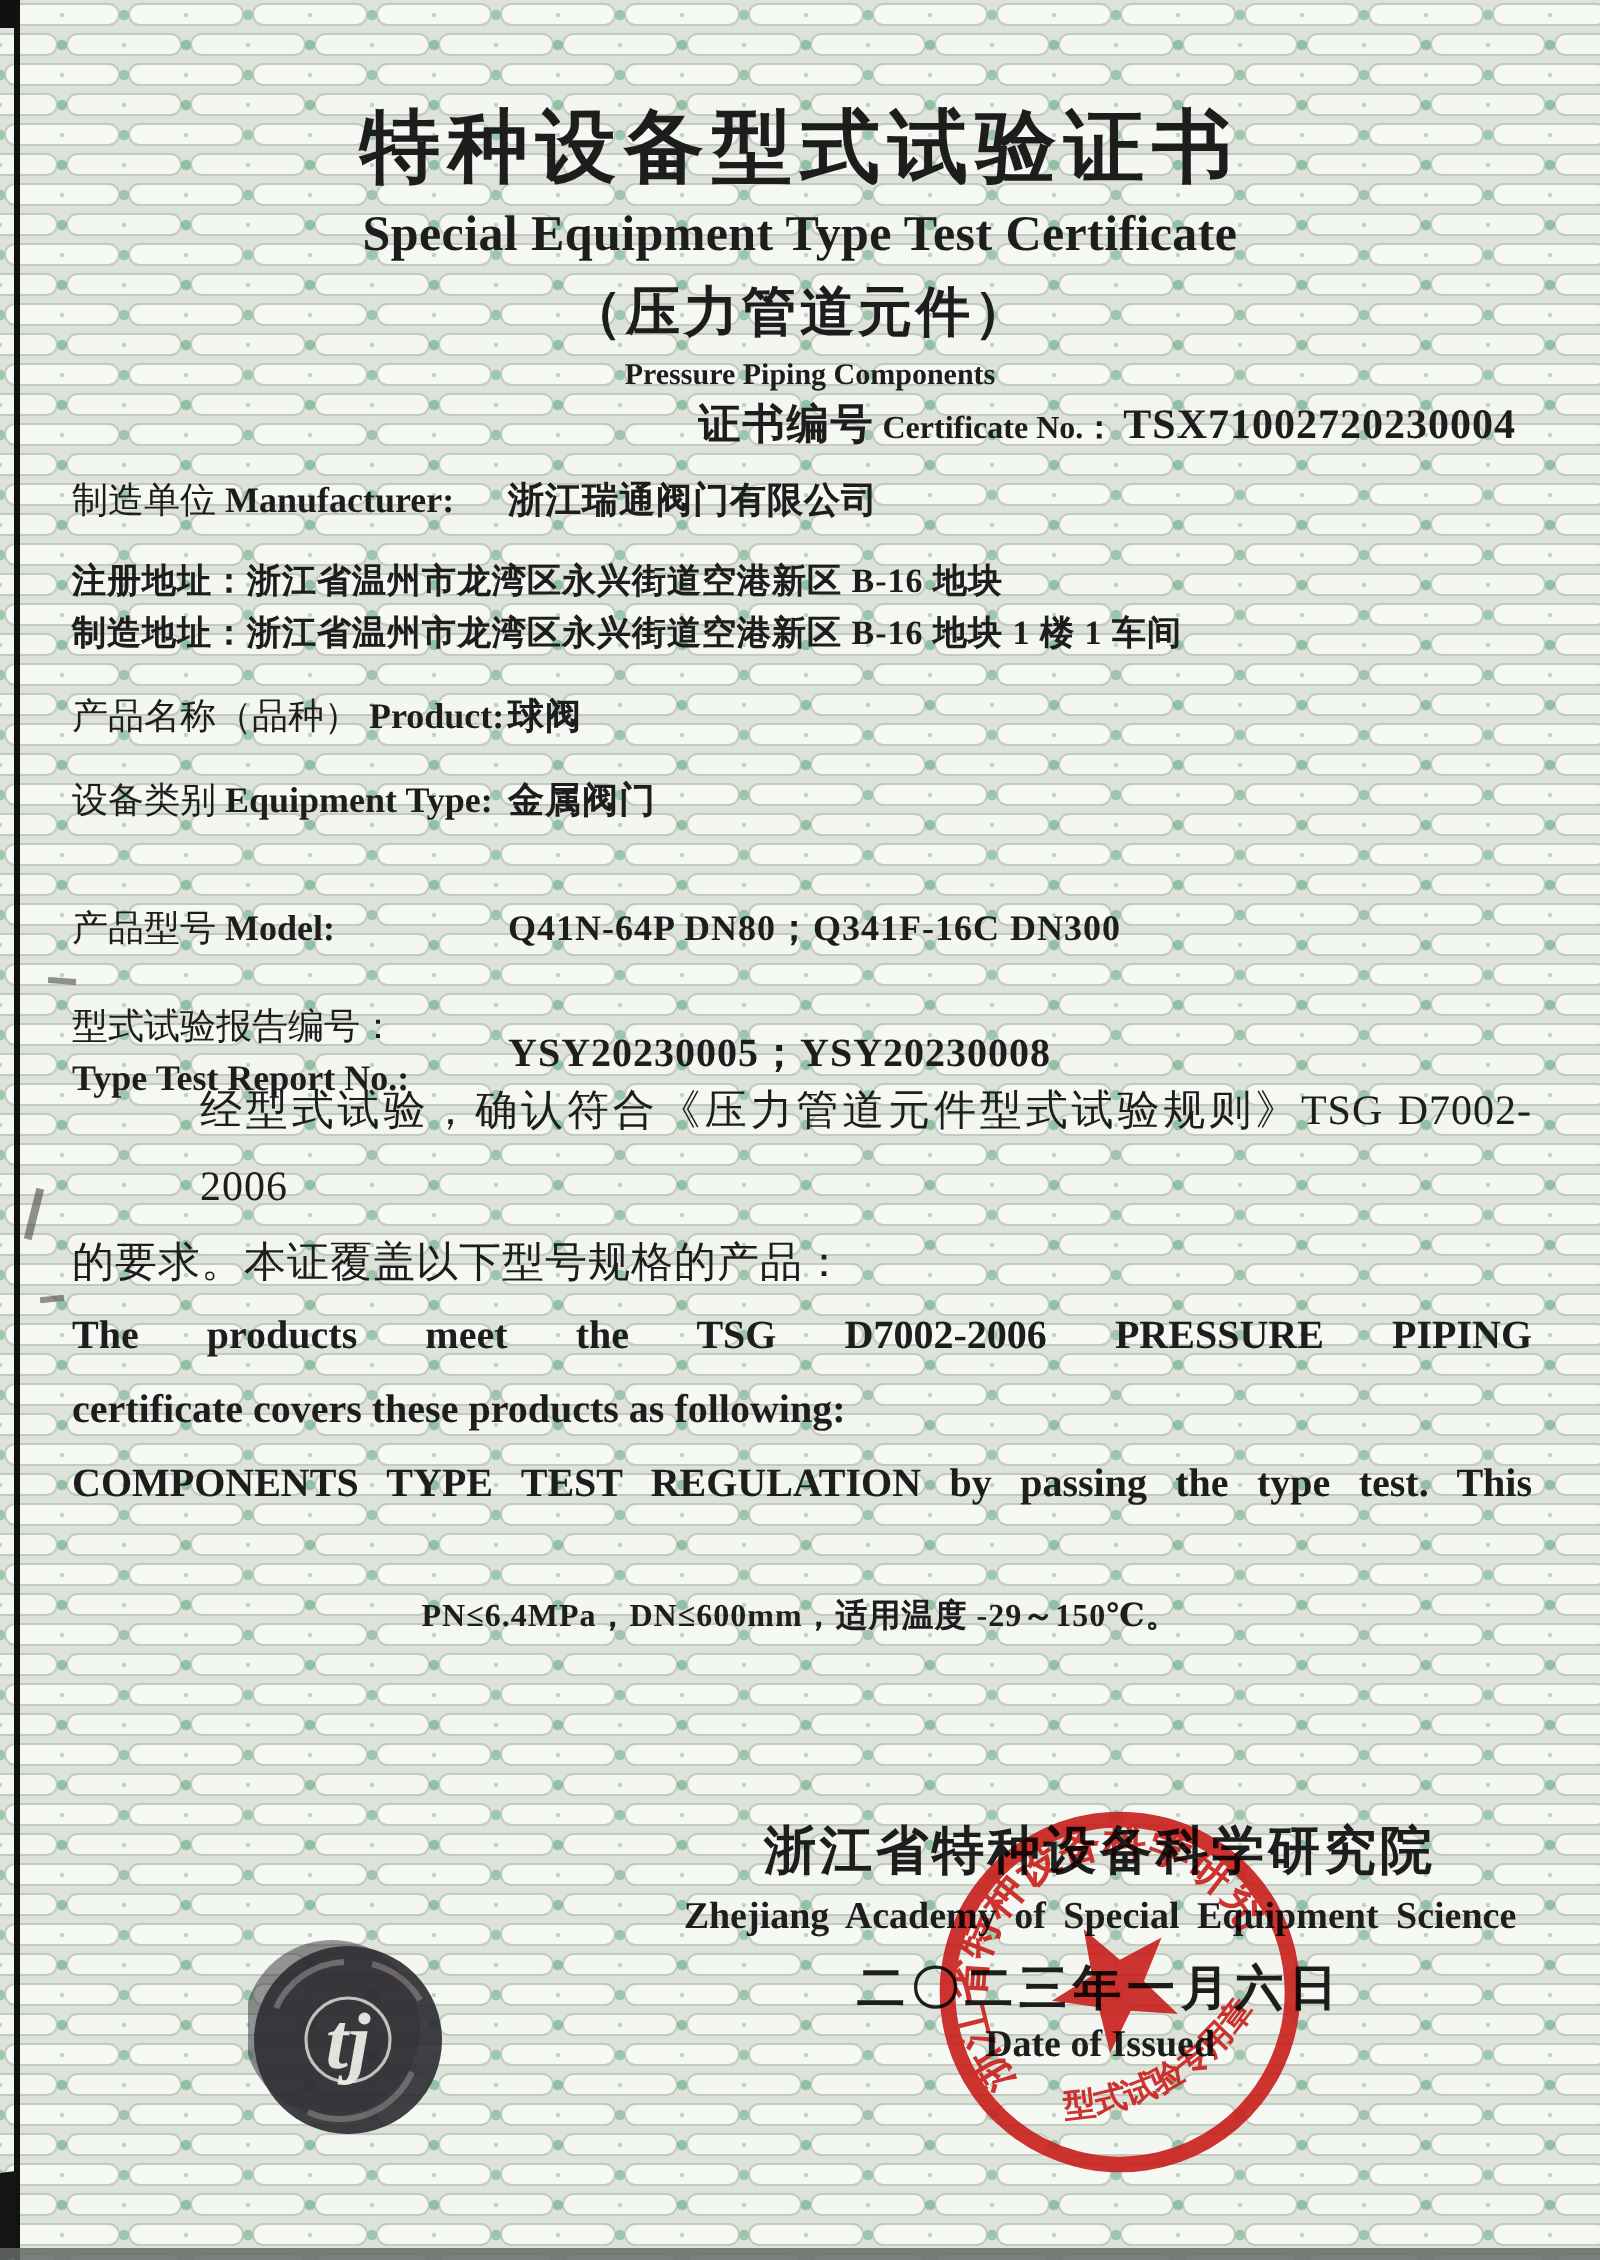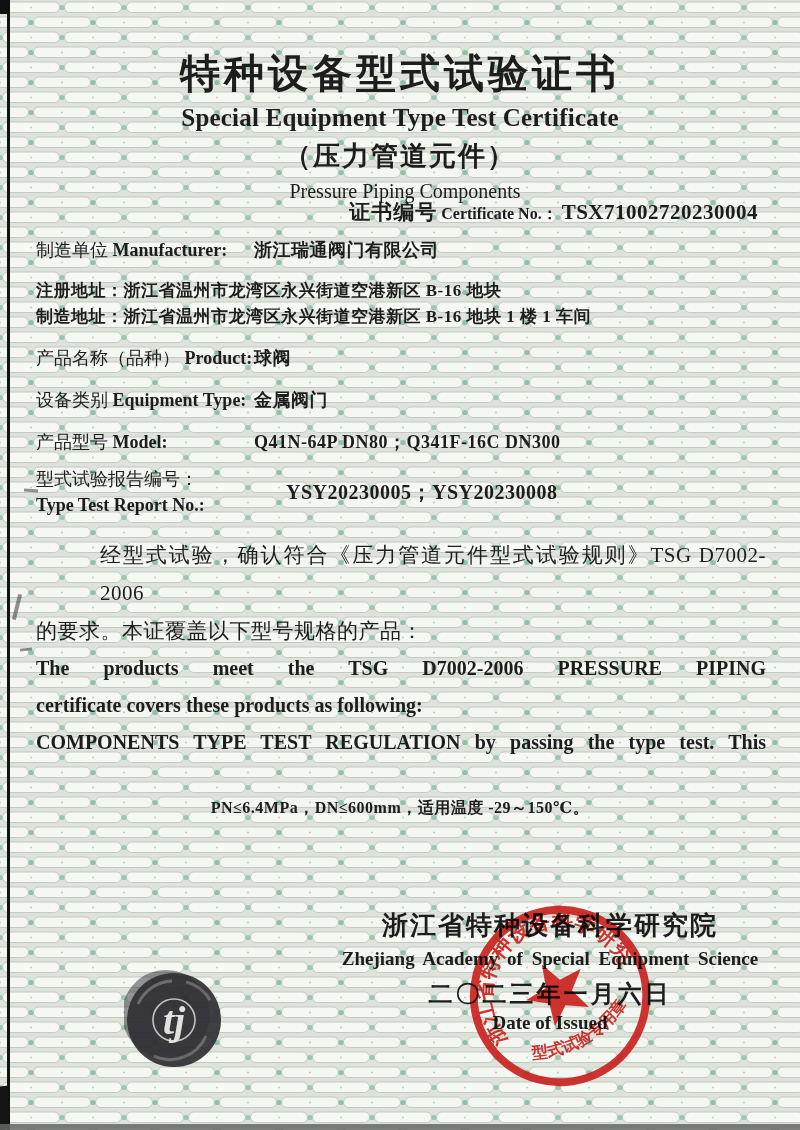--- a/index.html
+++ b/index.html
@@ -24,40 +24,40 @@
   .smudge{ position:absolute; background:#3a3a3a; opacity:.55; z-index:3; }
   .smudge.s1{ left:15px; top:594px; width:4px; height:26px; transform:rotate(14deg); }
   .smudge.s2{ left:20px; top:648px; width:12px; height:3px; transform:rotate(-6deg); }
   .smudge.s3{ left:24px; top:489px; width:14px; height:3px; transform:rotate(4deg); }
 
   
   .header{ position:absolute; top:50px; left:0; width:100%; text-align:center; }
   .title-zh{ font-size:40px; font-weight:700; letter-spacing:4px; line-height:1.2; }
   .title-en{ font-size:25px; font-weight:700; margin-top:6px; letter-spacing:0.2px; }
   .subtitle-zh{ font-size:27px; font-weight:700; margin-top:6px; letter-spacing:2px; }
-  .subtitle-en{ font-size:20px; font-weight:400; margin-top:6px;padding-left:10px; }
+  .subtitle-en{ font-size:15px; font-weight:700; margin-top:6px;padding-left:10px; }
 
   .cert-line{ position:absolute; top:198px; right:42px; text-align:right; white-space:nowrap; }
   .cert-label-zh{ font-size:21px; font-weight:700; letter-spacing:1px; }
   .cert-label-en{ font-size:16px; font-weight:700; }
   .cert-no{ font-size:21px; font-weight:700; letter-spacing:0.5px; }
 
   
   .fields{ position:absolute; left:36px; right:34px; top:238px; }
   .frow{ display:flex; align-items:center; }
   .flabel{ width:218px; flex:0 0 218px; font-size:18px; white-space:nowrap; }
   .flabel .en{ font-weight:700; }
   .fvalue{ font-size:18px; font-weight:700; letter-spacing:0.5px; }
   .frow.manufacturer{ margin-top:0; }
   .frow.address{ margin-top:16px; }
   .frow.address .fvalue div{ font-size:17px; line-height:26px; }
   .frow.equipment{ margin-top:18px; }
   .frow.product{ margin-top:16px; }
-  .frow.model{ margin-top:18px; }
-  .frow.report{ margin-top:12px;gap:32px; }
+  .frow.model{ margin-top:40px; }
+  .frow.report{ margin-top:24px; }
   .flabel.two-line{ line-height:26px; white-space:normal; }
   .frow.report .fvalue{ font-size:20px; }
 
   
   .bodytext{ position:absolute; left:36px; right:34px; top:536px; }
   .zh-line{ font-size:21px; letter-spacing:0.5px; line-height:38px; }
   .zh-line.first{ padding-left:64px; text-align:justify; text-align-last:justify; }
   .en-line{ font-size:20px; font-weight:700; line-height:37px; }
   .en-line.just{ text-align:justify; text-align-last:justify; }
 

